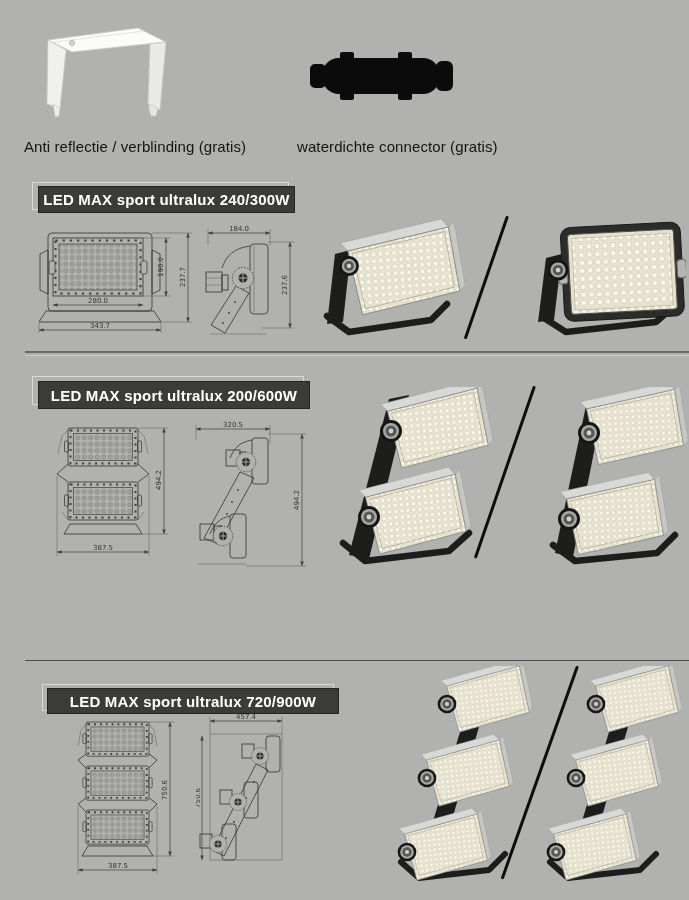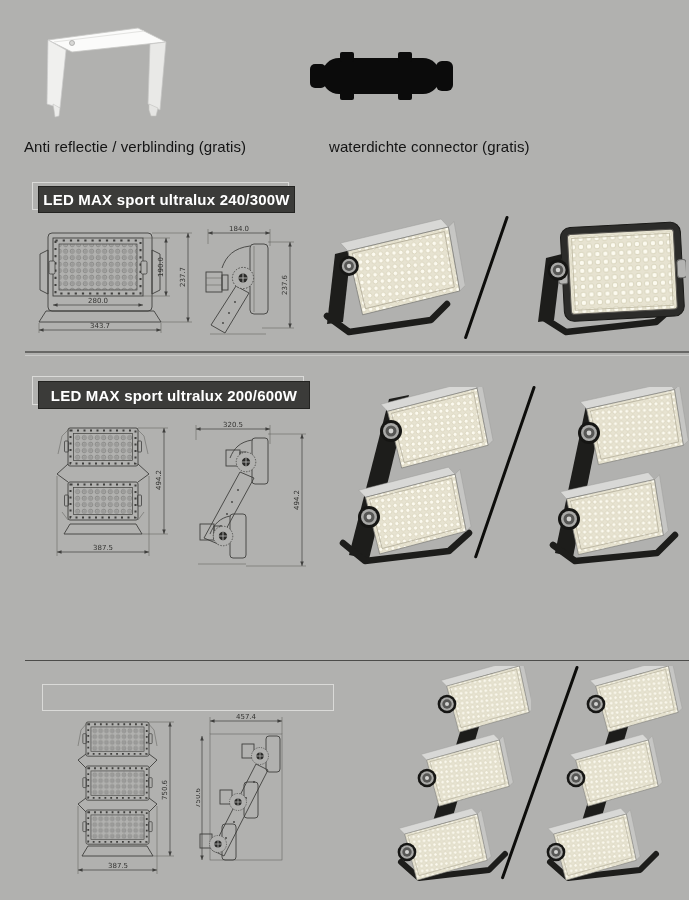--- a/index.html
+++ b/index.html
@@ -83,21 +83,21 @@
       <rect x="0" y="16" width="16" height="24" rx="5"></rect>
       <rect x="126" y="13" width="17" height="30" rx="6"></rect>
       <rect x="30" y="4" width="14" height="10" rx="2"></rect>
       <rect x="88" y="4" width="14" height="10" rx="2"></rect>
       <rect x="30" y="42" width="14" height="10" rx="2"></rect>
       <rect x="88" y="42" width="14" height="10" rx="2"></rect>
     </g>
   </svg>
 
   <div class="caption" style="left:24px;top:138px">Anti reflectie / verblinding  (gratis)</div>
-  <div class="caption" style="left:329px;top:138px">waterdichte connector  (gratis)</div>
+  <div class="caption" style="left:297px;top:138px">waterdichte connector  (gratis)</div>
 
   <div class="header-outline" style="left:32px;top:182px;width:255px;height:26px"></div>
   <div class="header-box" style="left:38px;top:186px;width:255px;height:25px">LED MAX sport ultralux 240/300W</div>
 
   <svg class="abs" style="left:30px;top:222px" width="170" height="114">
     <rect x="18" y="11" width="104" height="78" rx="4" class="ln"></rect>
     <polygon points="18,28 10,32 10,68 18,72" class="ln"></polygon>
     <polygon points="122,28 130,32 130,68 122,72" class="ln"></polygon>
     <rect x="23" y="16" width="90" height="58" class="ln"></rect>
     <rect x="25.5" y="18.5" width="85" height="53" class="ticks"></rect>
@@ -265,20 +265,21 @@
     <g transform="translate(16,90) scale(0.74) rotate(-3)">
         <use href="#fl-mod"></use>
       </g>
     <use href="#hingeP" transform="translate(44,46)"></use>
     <use href="#hingeP" transform="translate(24,132)"></use>
   </svg>
 
   <div class="divider-b" style="left:25px;top:660px;width:664px"></div>
 
   <div class="header-outline" style="left:42px;top:684px;width:290px;height:25px"></div>
+  <div class="header-box" style="left:47px;top:688px;width:290px;height:24px">LED MAX sport ultralux 720/900W</div>
 
   <svg class="abs" style="left:58px;top:718px" width="132" height="162">
     <use href="#minimod" transform="translate(28,4) scale(0.9)"></use>
     <use href="#minimod" transform="translate(28,48) scale(0.9)"></use>
     <use href="#minimod" transform="translate(28,92) scale(0.9)"></use>
     <polyline points="28,36 20,42 28,50" class="ln"></polyline>
     <polyline points="91,36 99,42 91,50" class="ln"></polyline>
     <polyline points="28,80 20,86 28,94" class="ln"></polyline>
     <polyline points="91,80 99,86 91,94" class="ln"></polyline>
     <polyline points="30,4 23,12 20,28" class="lnthin"></polyline>

